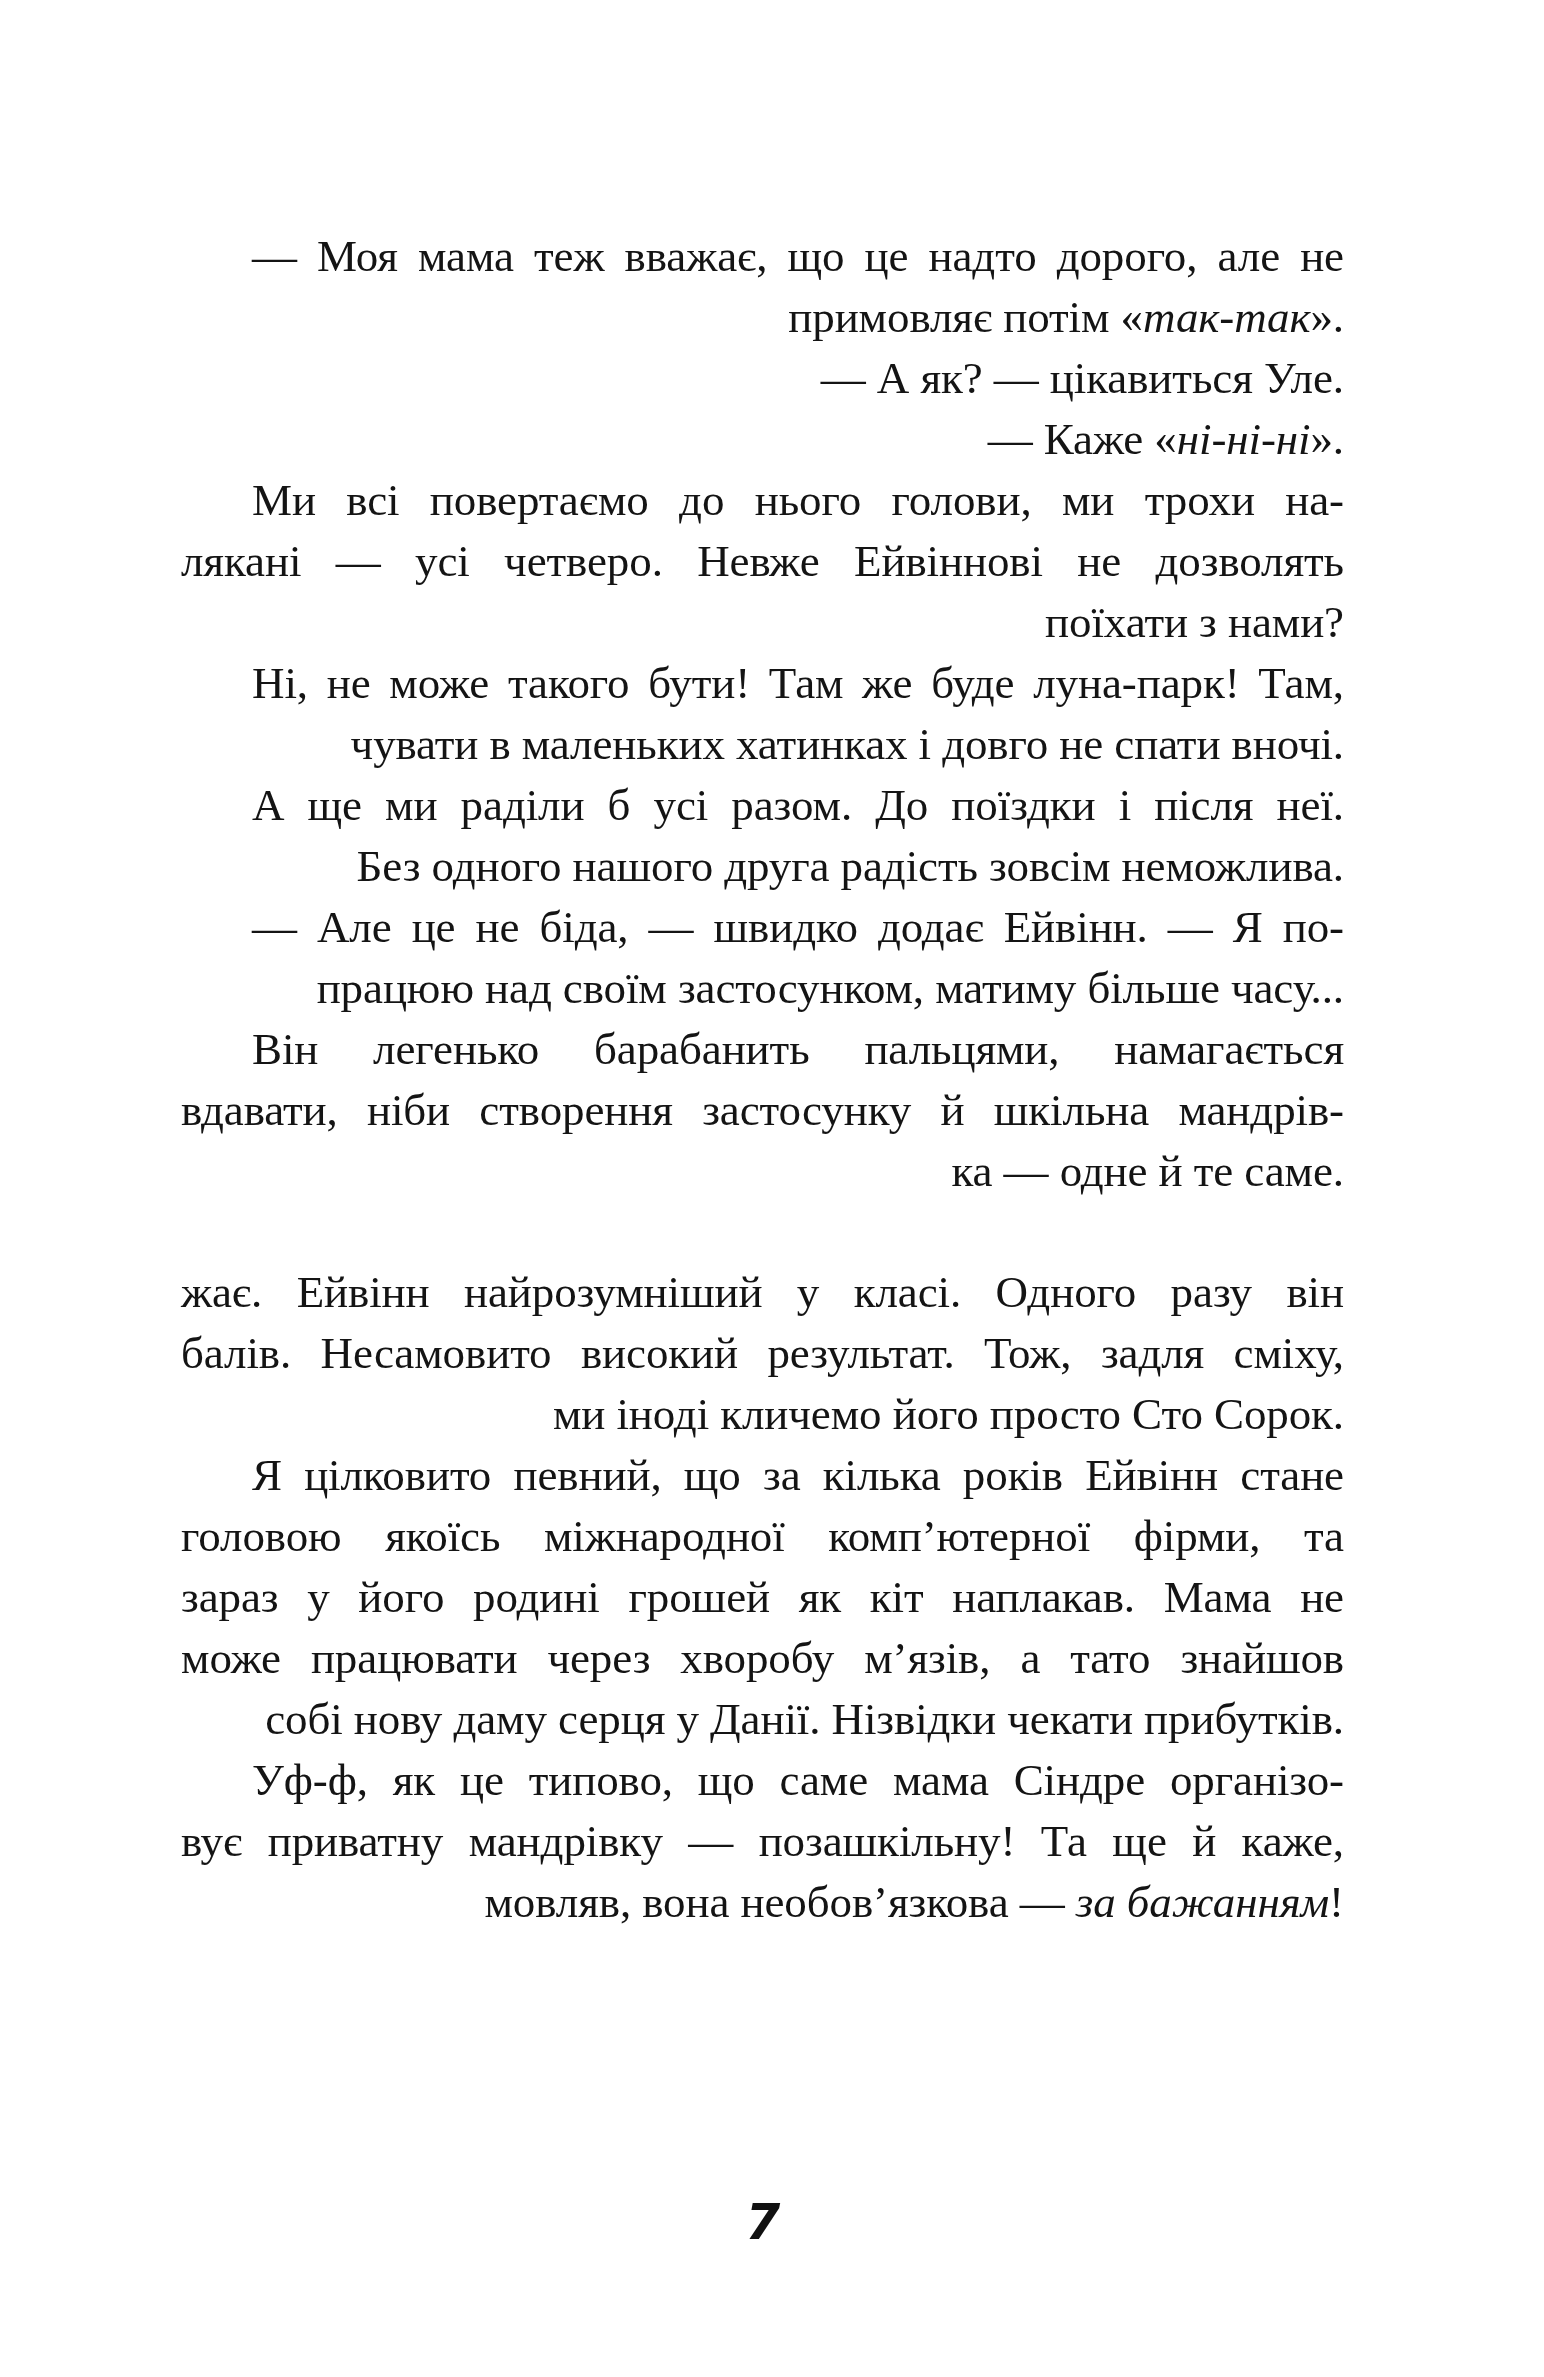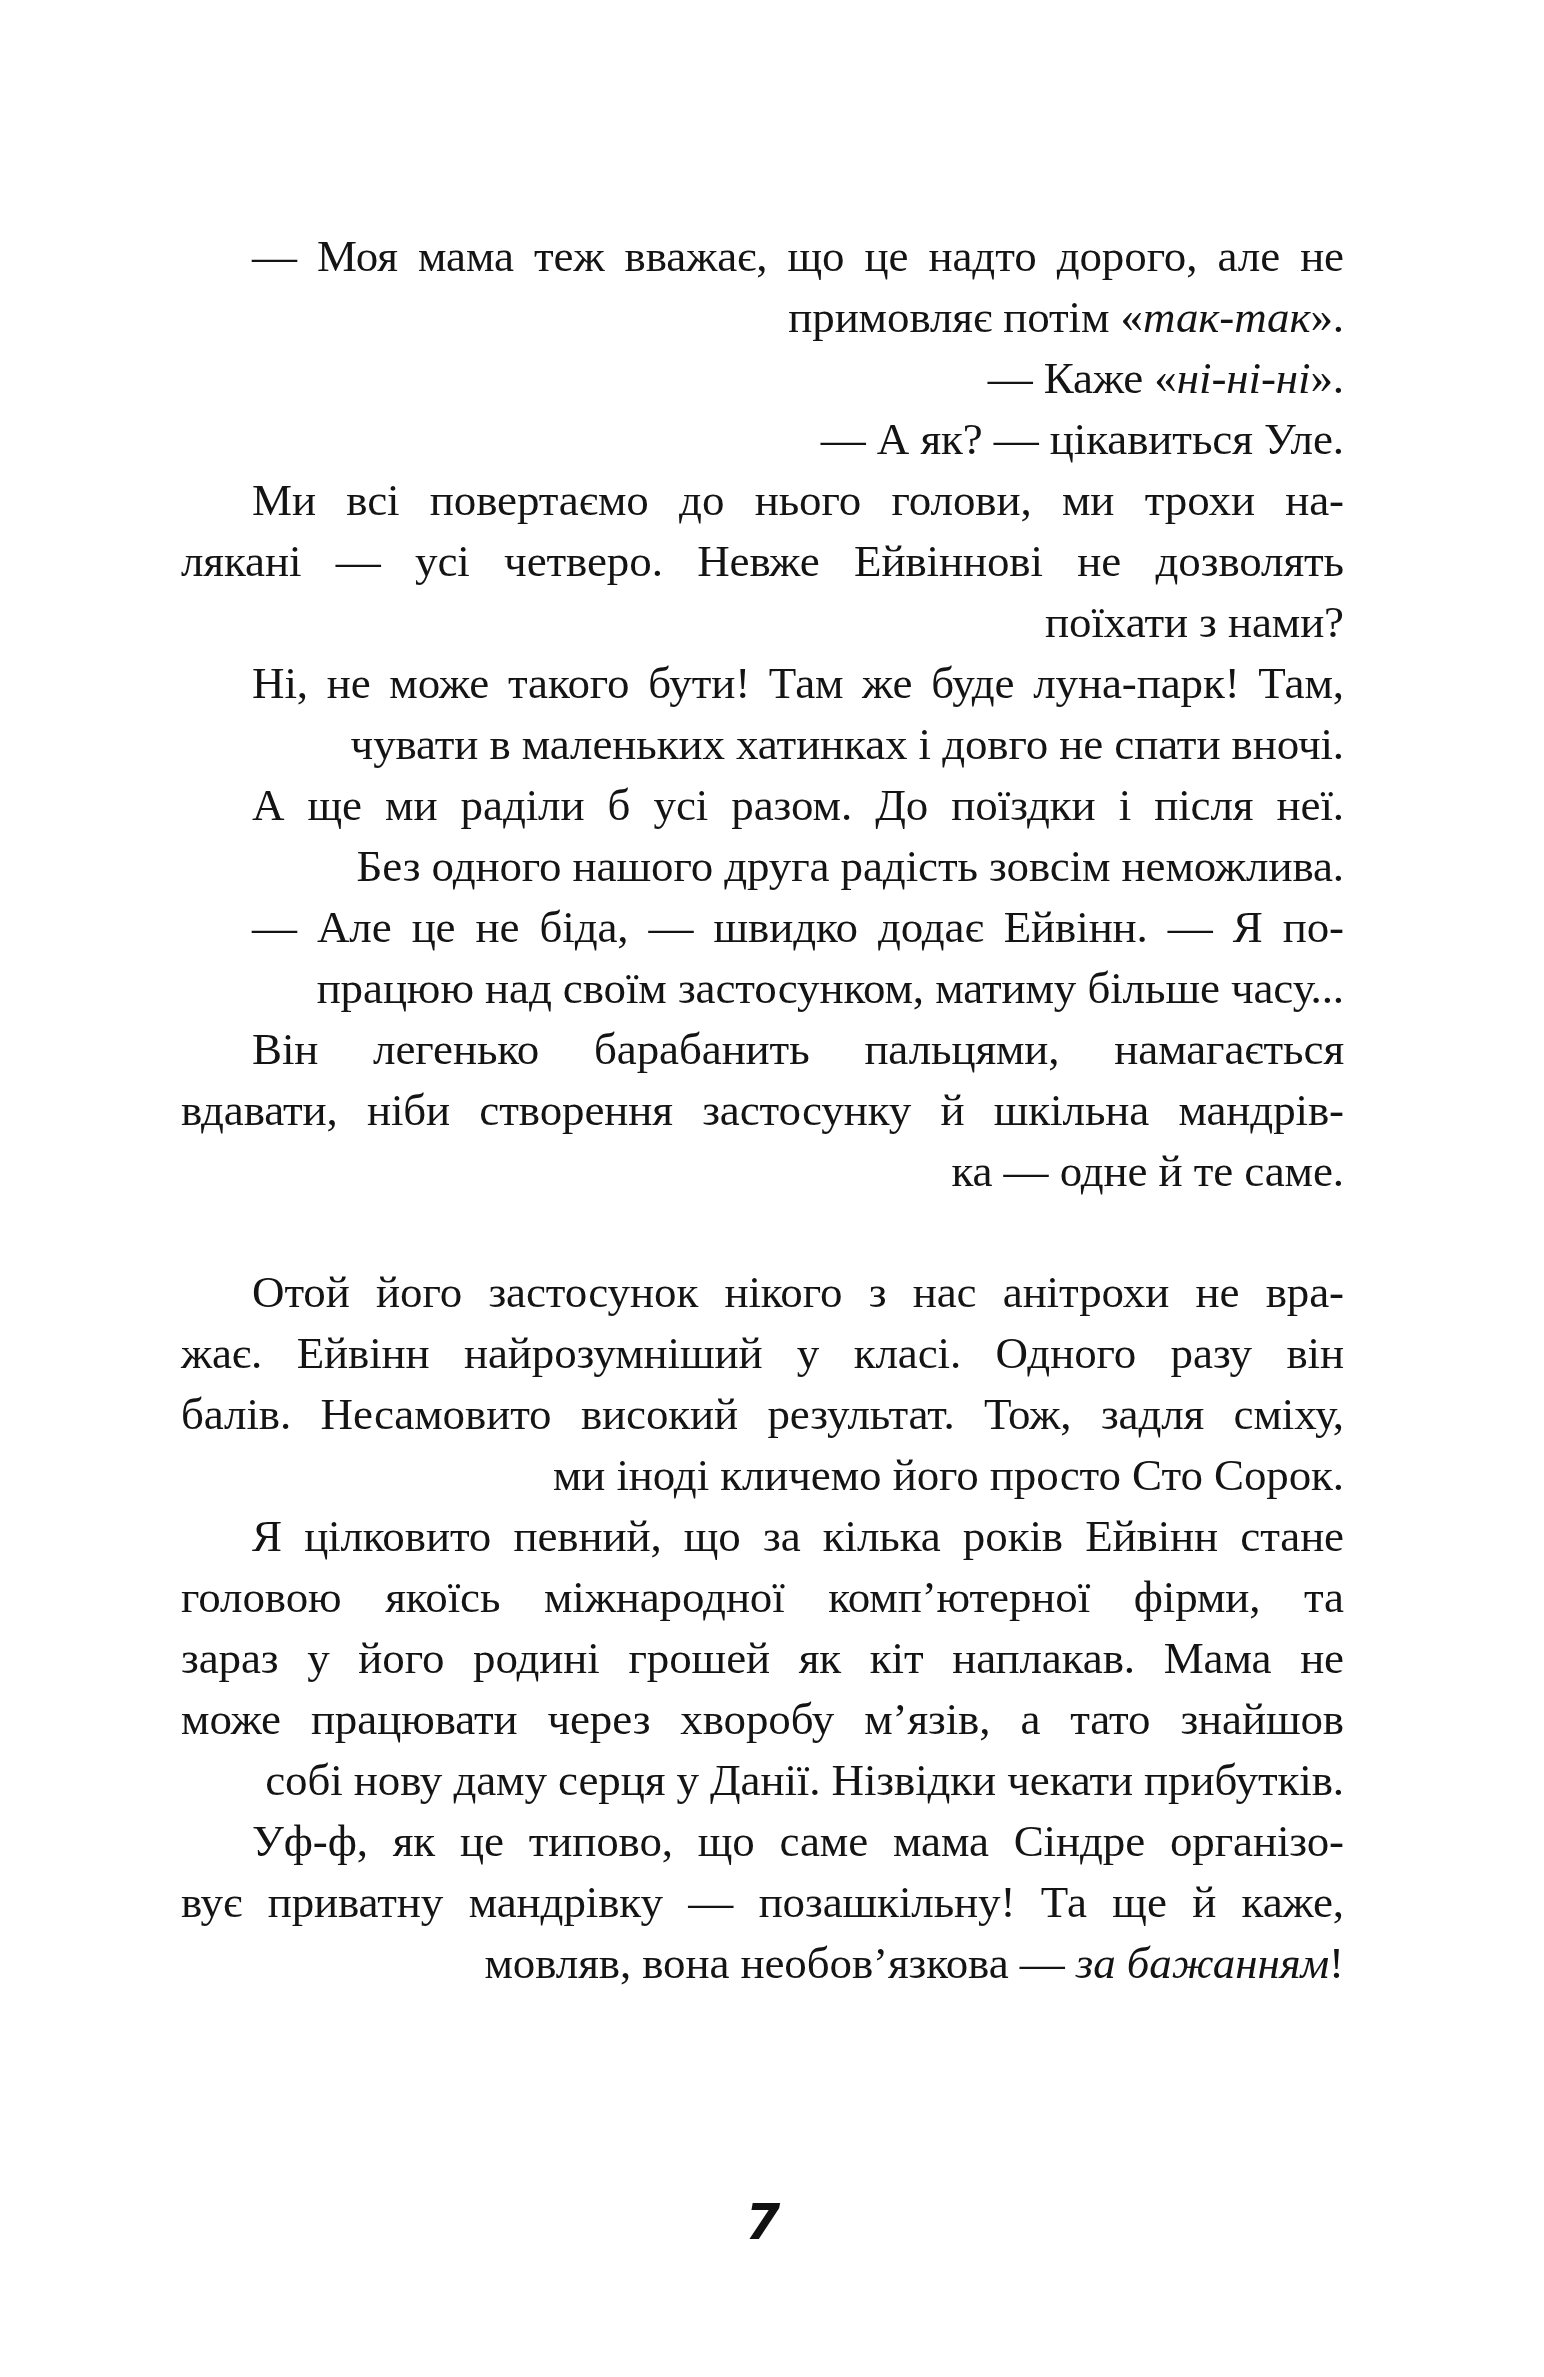--- a/index.html
+++ b/index.html
@@ -72,44 +72,43 @@
 </style>
 </head>
 <body>
 
 <div class="page">
   <div class="text-block">
 
     <div class="line i j"><span>— Моя мама теж вважає, що це надто дорого, але не</span></div>
     <div class="line l"><span>примовляє потім «</span><span class="it">так-так</span><span>».</span></div>
 
+    <div class="line i l"><span>— А як? — цікавиться Уле.</span></div>
+
     <div class="line i l"><span>— Каже «</span><span class="it">ні-ні-ні</span><span>».</span></div>
-
-    <div class="line i l"><span>— А як? — цікавиться Уле.</span></div>
 
     <div class="line i j"><span>Ми всі повертаємо до нього голови, ми трохи на-</span></div>
     <div class="line j"><span>лякані — усі четверо. Невже Ейвіннові не дозволять</span></div>
     <div class="line l"><span>поїхати з нами?</span></div>
 
     <div class="line i j"><span>Ні, не може такого бути! Там же буде луна-парк! Там,</span></div>
     <div class="line l"><span>чувати в маленьких хатинках і довго не спати вночі.</span></div>
 
     <div class="line i j"><span>А ще ми раділи б усі разом. До поїздки і після неї.</span></div>
     <div class="line l"><span>Без одного нашого друга радість зовсім неможлива.</span></div>
 
     <div class="line i j"><span>— Але це не біда, — швидко додає Ейвінн. — Я по-</span></div>
     <div class="line l"><span>працюю над своїм застосунком, матиму більше часу...</span></div>
 
     <div class="line i j"><span>Він легенько барабанить пальцями, намагається</span></div>
     <div class="line j"><span>вдавати, ніби створення застосунку й шкільна мандрів-</span></div>
     <div class="line l"><span>ка — одне й те саме.</span></div>
 
     <div class="spacer"></div>
 
-    <div class="line i j"><span>Отой його застосунок нікого з нас анітрохи не вра-</span></div>
     <div class="line j"><span>жає. Ейвінн найрозумніший у класі. Одного разу він</span></div>
     <div class="line j"><span>балів. Несамовито високий результат. Тож, задля сміху,</span></div>
     <div class="line l"><span>ми іноді кличемо його просто Сто Сорок.</span></div>
 
     <div class="line i j"><span>Я цілковито певний, що за кілька років Ейвінн стане</span></div>
     <div class="line j"><span>головою якоїсь міжнародної комп’ютерної фірми, та</span></div>
     <div class="line j"><span>зараз у його родині грошей як кіт наплакав. Мама не</span></div>
     <div class="line j"><span>може працювати через хворобу м’язів, а тато знайшов</span></div>
     <div class="line l"><span>собі нову даму серця у Данії. Нізвідки чекати прибутків.</span></div>
 

